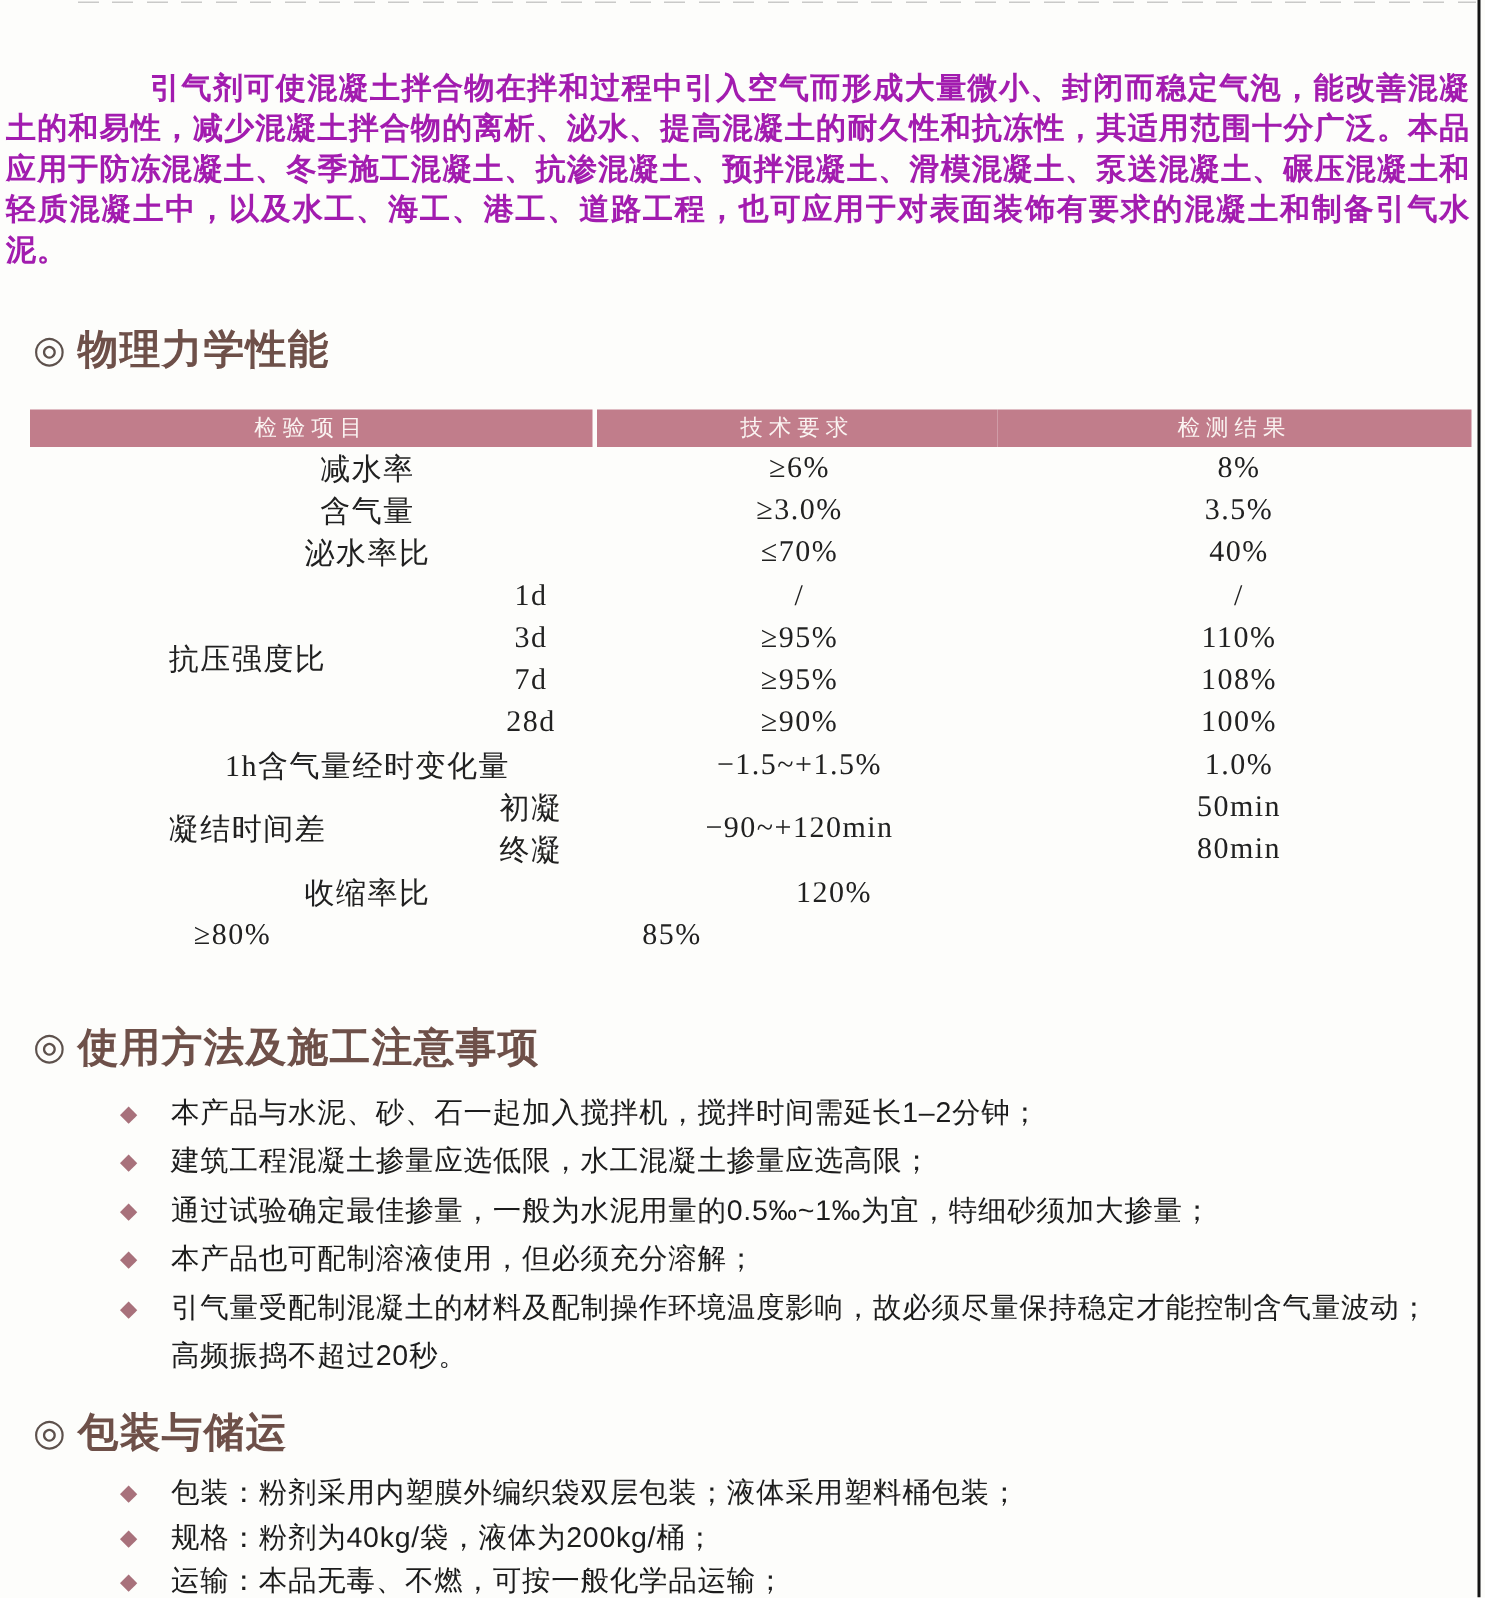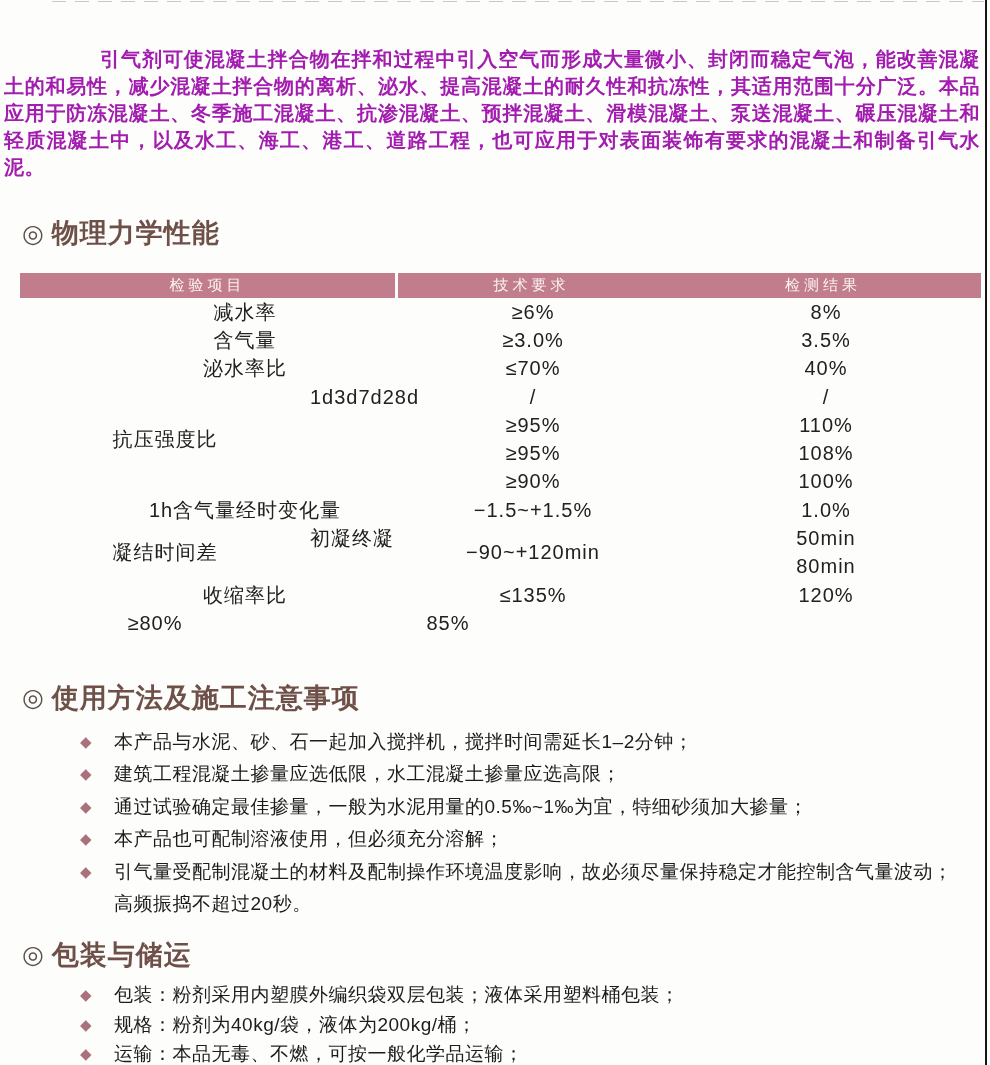--- a/index.html
+++ b/index.html
@@ -18,39 +18,39 @@
   }
   
   .section-heading{
     display:flex;align-items:center;margin:36px 0 0 22px;
     color:#6e5049;font-size:27px;font-weight:700;letter-spacing:1px;height:32px;
   }
   .section-heading .marker{font-size:25px;margin-right:7px;color:#5d514c;font-weight:400;}
   .section-heading.h2{margin-top:44px;}
   .section-heading.h3{margin-top:18px;}
   
-  .perf-table{margin:24px 6px 0 20px;width:964px;}
+  .perf-table{margin:24px 6px 0 20px;width:964px;font-family:Liberation Serif, serif;}
   .thead{display:flex;height:25px;}
   .th{
     background:#c17d8b;color:#faf3f1;font-size:15px;letter-spacing:4px;
     display:flex;align-items:center;justify-content:center;
   }
   .th.c1h{width:375px;margin-right:3px;}
   .th.c2h{width:267px;margin-right:0;}
   .th.c3h{width:316px;text-align:center;}
   .tbody{font-size:20px;font-weight:500;letter-spacing:1px;color:#212121;}
   .trow{display:flex;height:28.3px;align-items:center;}
   .c1{width:378px;display:flex;justify-content:center;align-items:center;}
   .c1.shift{padding-left:72px;box-sizing:border-box;}
   .c2{width:270px;text-align:center;}
   .c3{width:316px;text-align:center;}
   .merge{display:flex;}
   .m-c1{width:378px;display:flex;}
   .m-label{width:290px;display:flex;align-items:center;justify-content:center;}
-  .m-sub{width:88px;display:flex;flex-direction:row;}
+  .m-sub{width:88px;display:flex;flex-direction:column;}
   .m-sub .sub-cell{height:28.3px;display:flex;align-items:center;justify-content:center;}
   .m-stack{display:flex;flex-direction:column;}
   .m-stack .sub-cell{height:28.3px;display:flex;align-items:center;justify-content:center;}
   .m-c2{width:270px;}
   .m-c3{width:316px;}
   .m-c2.center-one{display:flex;align-items:center;justify-content:center;}
   
   .bullet-list{margin:12px 0 0 0;padding:0 10px 0 80px;list-style:none;font-size:19px;letter-spacing:.5px;font-weight:500;color:#1c1c1c;}
   .bullet-list.usage .b-row{height:32.5px;}
   .bullet-list.packing{margin-top:10px;}
@@ -136,21 +136,20 @@
       </div>
       <div class="m-c2 center-one">−90~+120min</div>
       <div class="m-c3 m-stack">
         <div class="sub-cell">50min</div>
         <div class="sub-cell">80min</div>
       </div>
     </div>
 
     <div class="trow">
       <div class="c1 shift">收缩率比</div>
-      <div class="c2">≤135%</div>
       <div class="c3">120%</div>
     </div>
     <div class="trow">
       <div class="c2">≥80%</div>
       <div class="c3">85%</div>
     </div>
 
   </div>
 </div>
 

